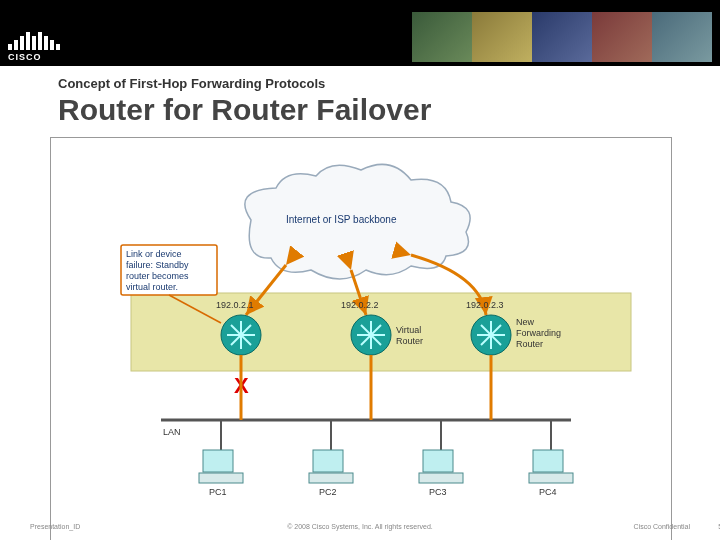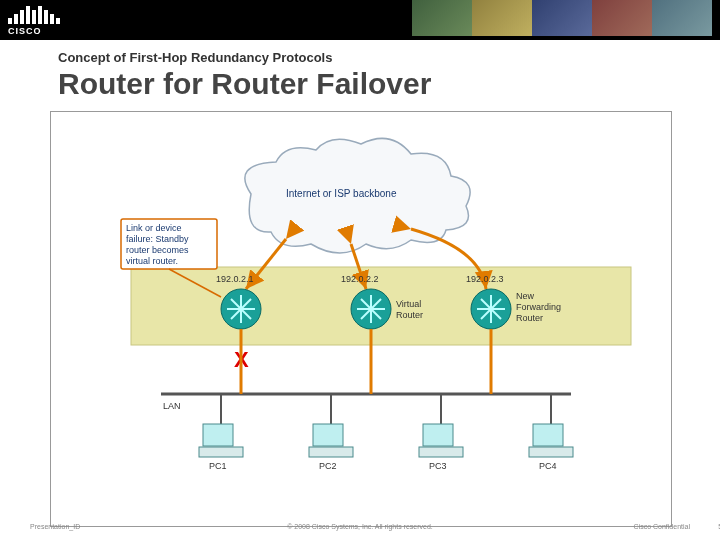--- a/index.html
+++ b/index.html
@@ -1,17 +1,17 @@
 <!DOCTYPE html>
 <html><head>
 <meta charset="utf-8">
 <style>
   * { box-sizing: border-box; margin: 0; padding: 0; }
   body { width: 720px; height: 540px; background: #fff; font-family: Arial, Helvetica, sans-serif; position: relative; overflow: hidden; }
-  .topbar { width: 100%; height: 40px; background: #000; display: flex; align-items: flex-end; justify-content: space-between; padding: 0 8px 4px 8px; }
+  .topbar { width: 100%; height: 66px; background: #000; display: flex; align-items: flex-end; justify-content: space-between; padding: 0 8px 4px 8px; }
   .logo { display: flex; flex-direction: column; color: #fff; }
   .logo-bars { display: flex; gap: 2px; height: 18px; align-items: flex-end; margin-bottom: 2px; }
   .logo-bars span { width: 4px; background: #fff; display: inline-block; }
   .logo-text { font-size: 9px; letter-spacing: 1px; font-weight: bold; }
   .top-photos { height: 50px; width: 300px; display: flex; }
   .top-photos div { flex: 1; }
   .p1 { background: linear-gradient(135deg,#3a5a3a,#6a8a5a); }
   .p2 { background: linear-gradient(135deg,#8a7a3a,#c0b060); }
   .p3 { background: linear-gradient(135deg,#2a3a6a,#5a6a9a); }
   .p4 { background: linear-gradient(135deg,#7a3a3a,#a06a5a); }
@@ -49,21 +49,21 @@
   <div class="top-photos">
     <div class="p1"></div>
       <div class="p2"></div>
       <div class="p3"></div>
       <div class="p4"></div>
       <div class="p5"></div>
   </div>
 </div>
 
 <div class="header">
-  <div class="kicker">Concept of First-Hop Redundancy Protocols</div>
+  <div class="kicker">Concept of First-Hop Forwarding Protocols</div>
   <div class="title">Router for Router Failover</div>
 </div>
 
 <div class="diagram-box">
   <svg class="diagram" viewBox="0 0 620 340">
 
     <rect x="80" y="118" width="500" height="78" fill="#e8e6a8" stroke="#c8c680"></rect>
 
     <g>
       <path d="M200 45 q-20 -30 25 -32 q10 -20 40 -12 q15 -18 45 -6 q30 -15 50 10 q35 -5 40 22 q28 5 15 30 q10 22 -20 24 q-5 18 -35 10 q-20 15 -45 4 q-25 18 -55 0 q-30 8 -40 -12 q-28 2 -20 -38 z" fill="#f6f8fa" stroke="#9ab" stroke-width="1.5"></path>

